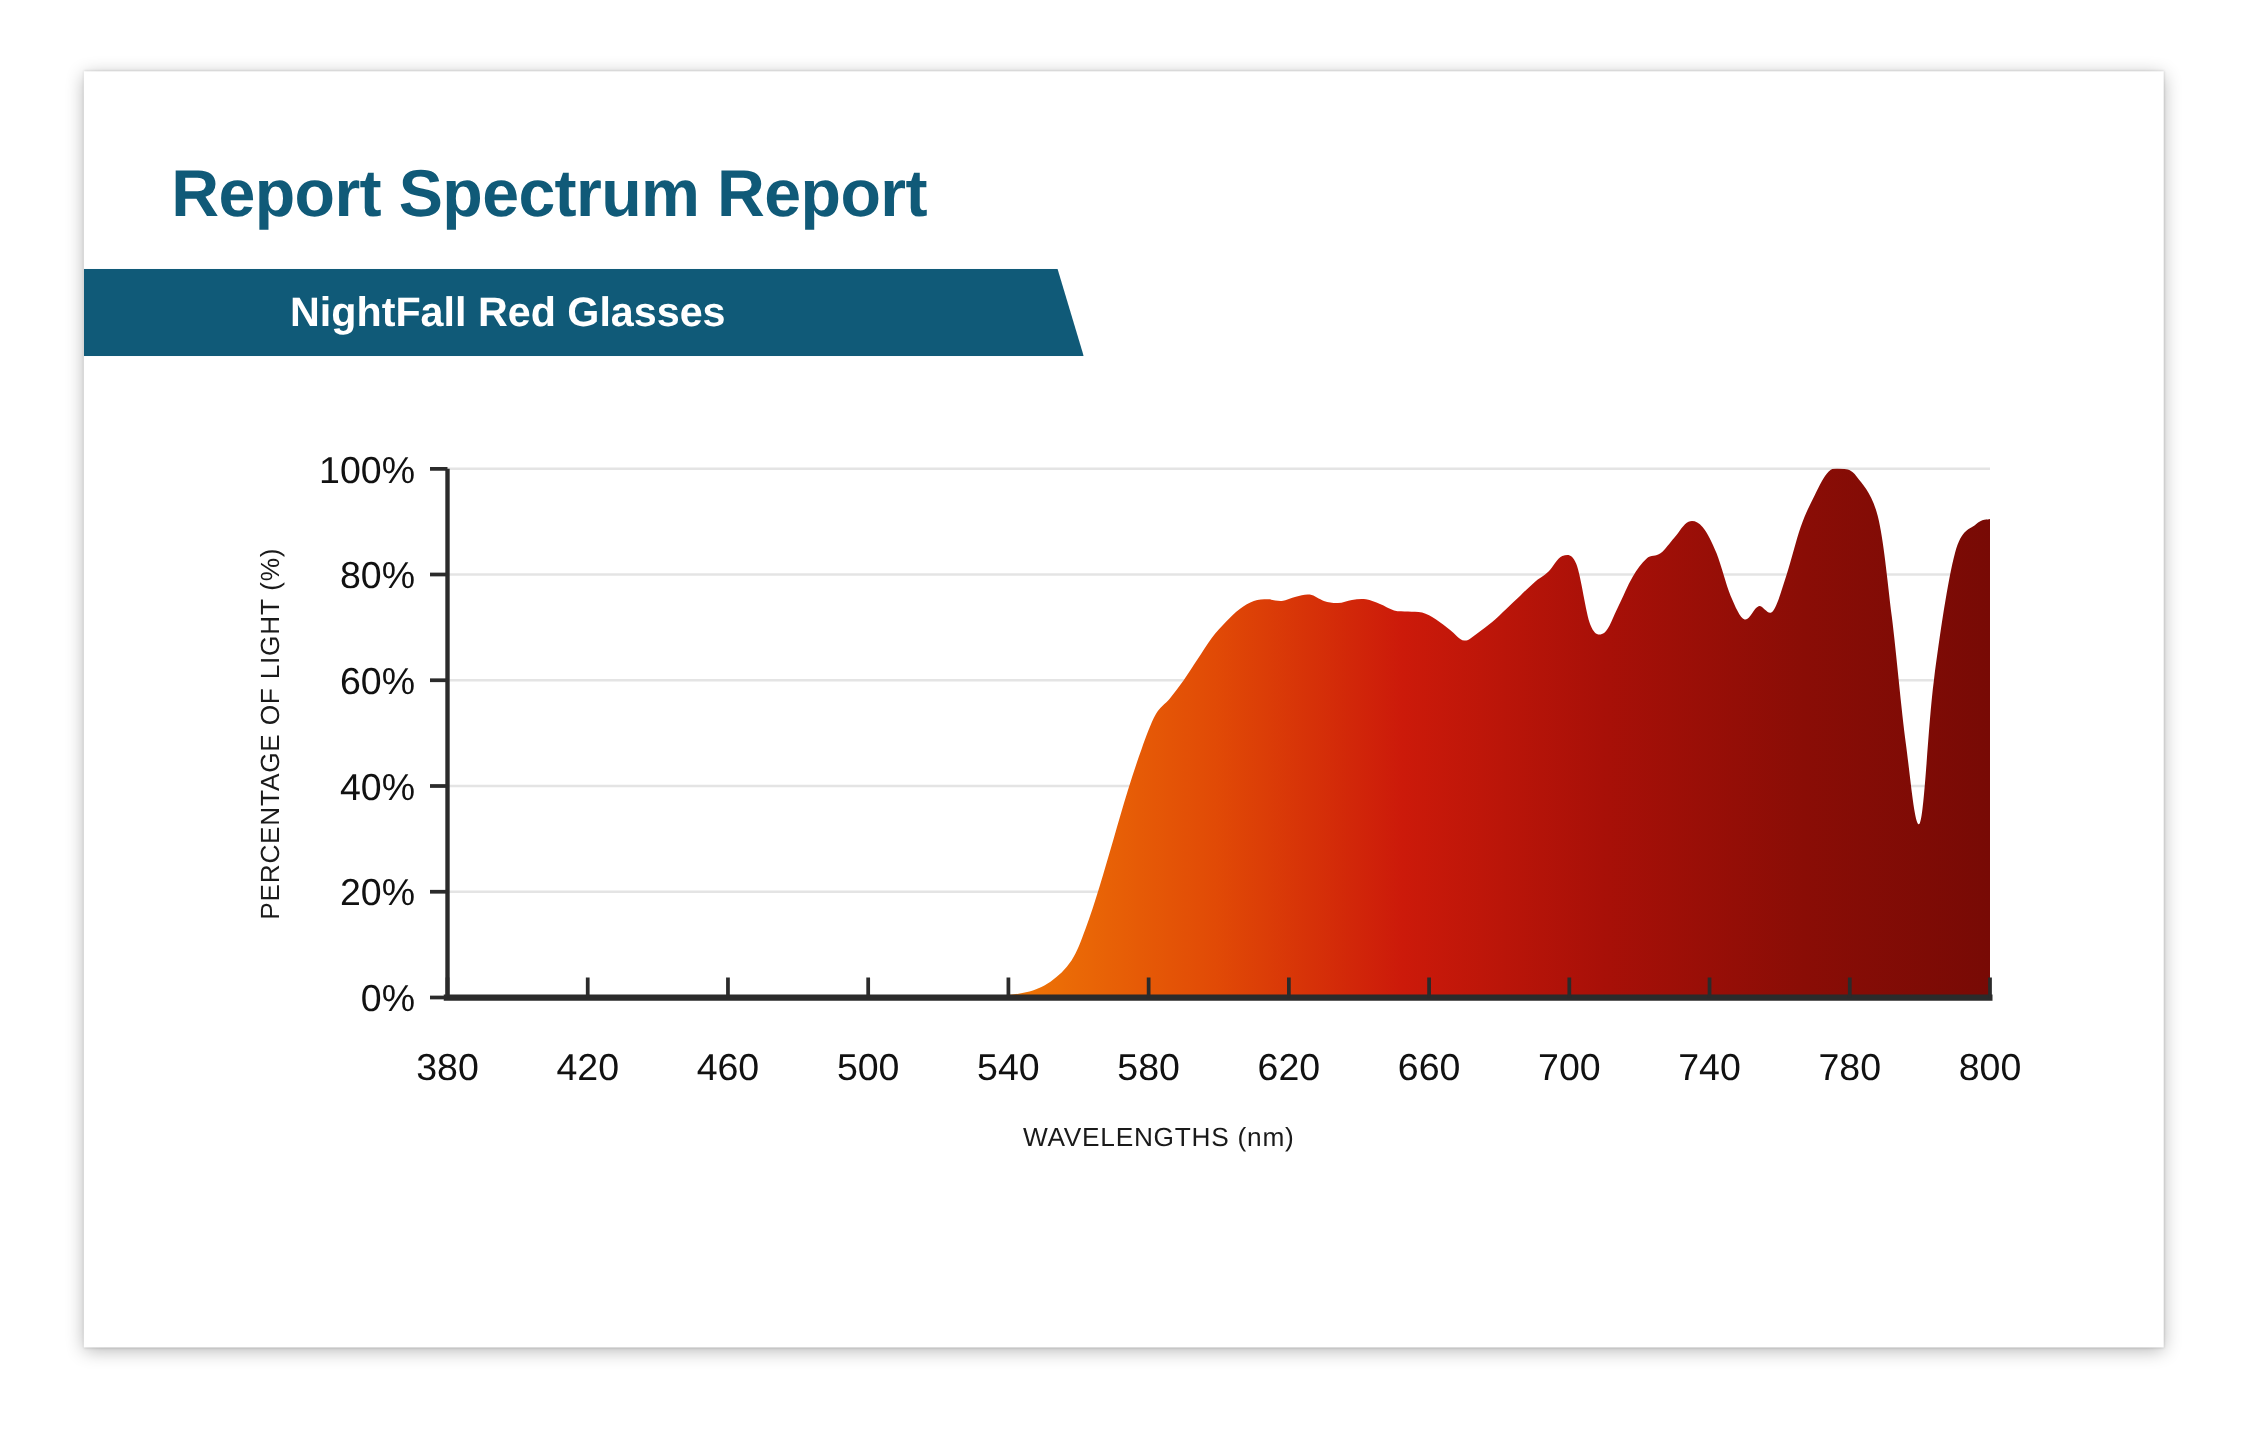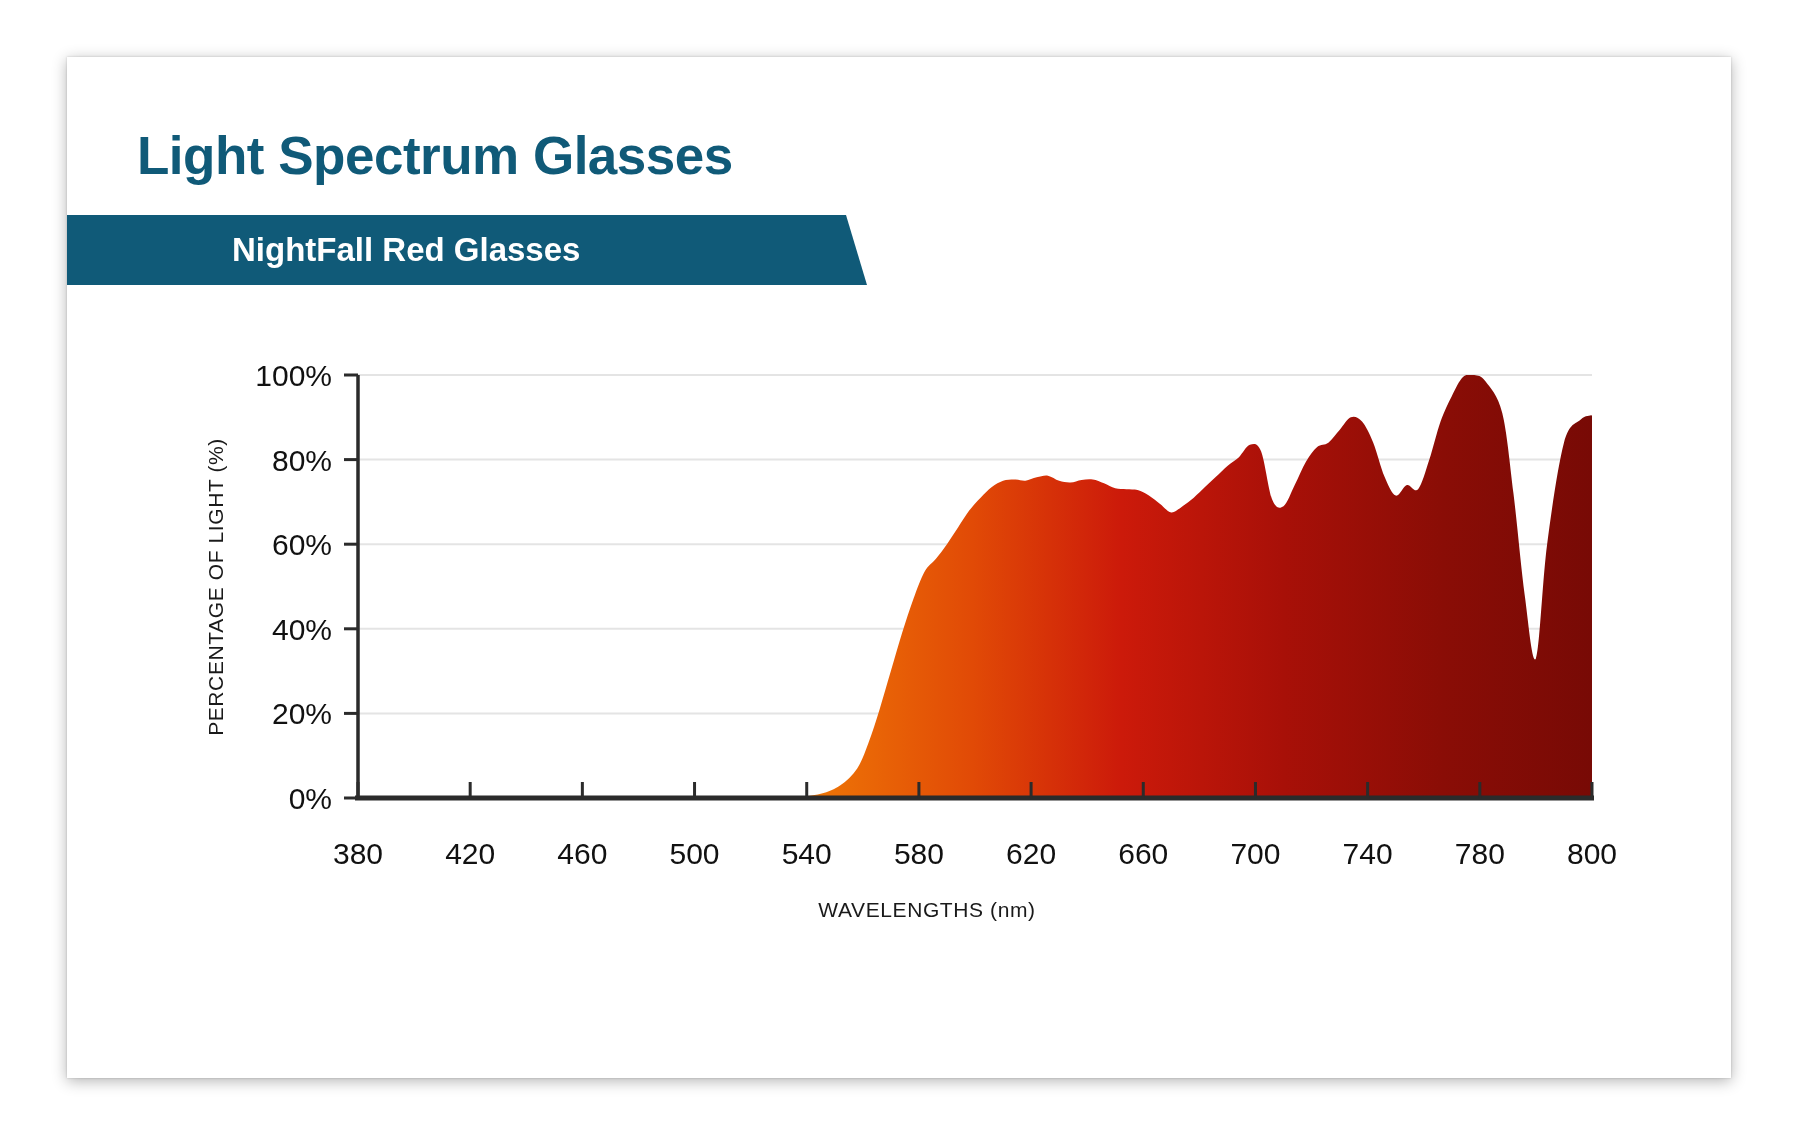--- a/index.html
+++ b/index.html
@@ -88,21 +88,21 @@
     font-size: 30px;
     fill: #111111;
   }
 </style>
 </head>
 <body>
 
 <div id="root">
   <div class="card">
 
-    <div class="report-title">Light Spectrum Glasses</div>
+    <div class="report-title">Report Spectrum Report</div>
 
     <div class="banner-wrap">
       <div class="banner-shape"></div>
       <div class="banner-text">NightFall Red Glasses</div>
     </div>
 
     <div class="plot-wrap">
       <svg class="chart" width="1600" height="780" viewBox="0 0 1600 780">
         <defs>
           <linearGradient id="specGrad" x1="0" y1="0" x2="1" y2="0">

